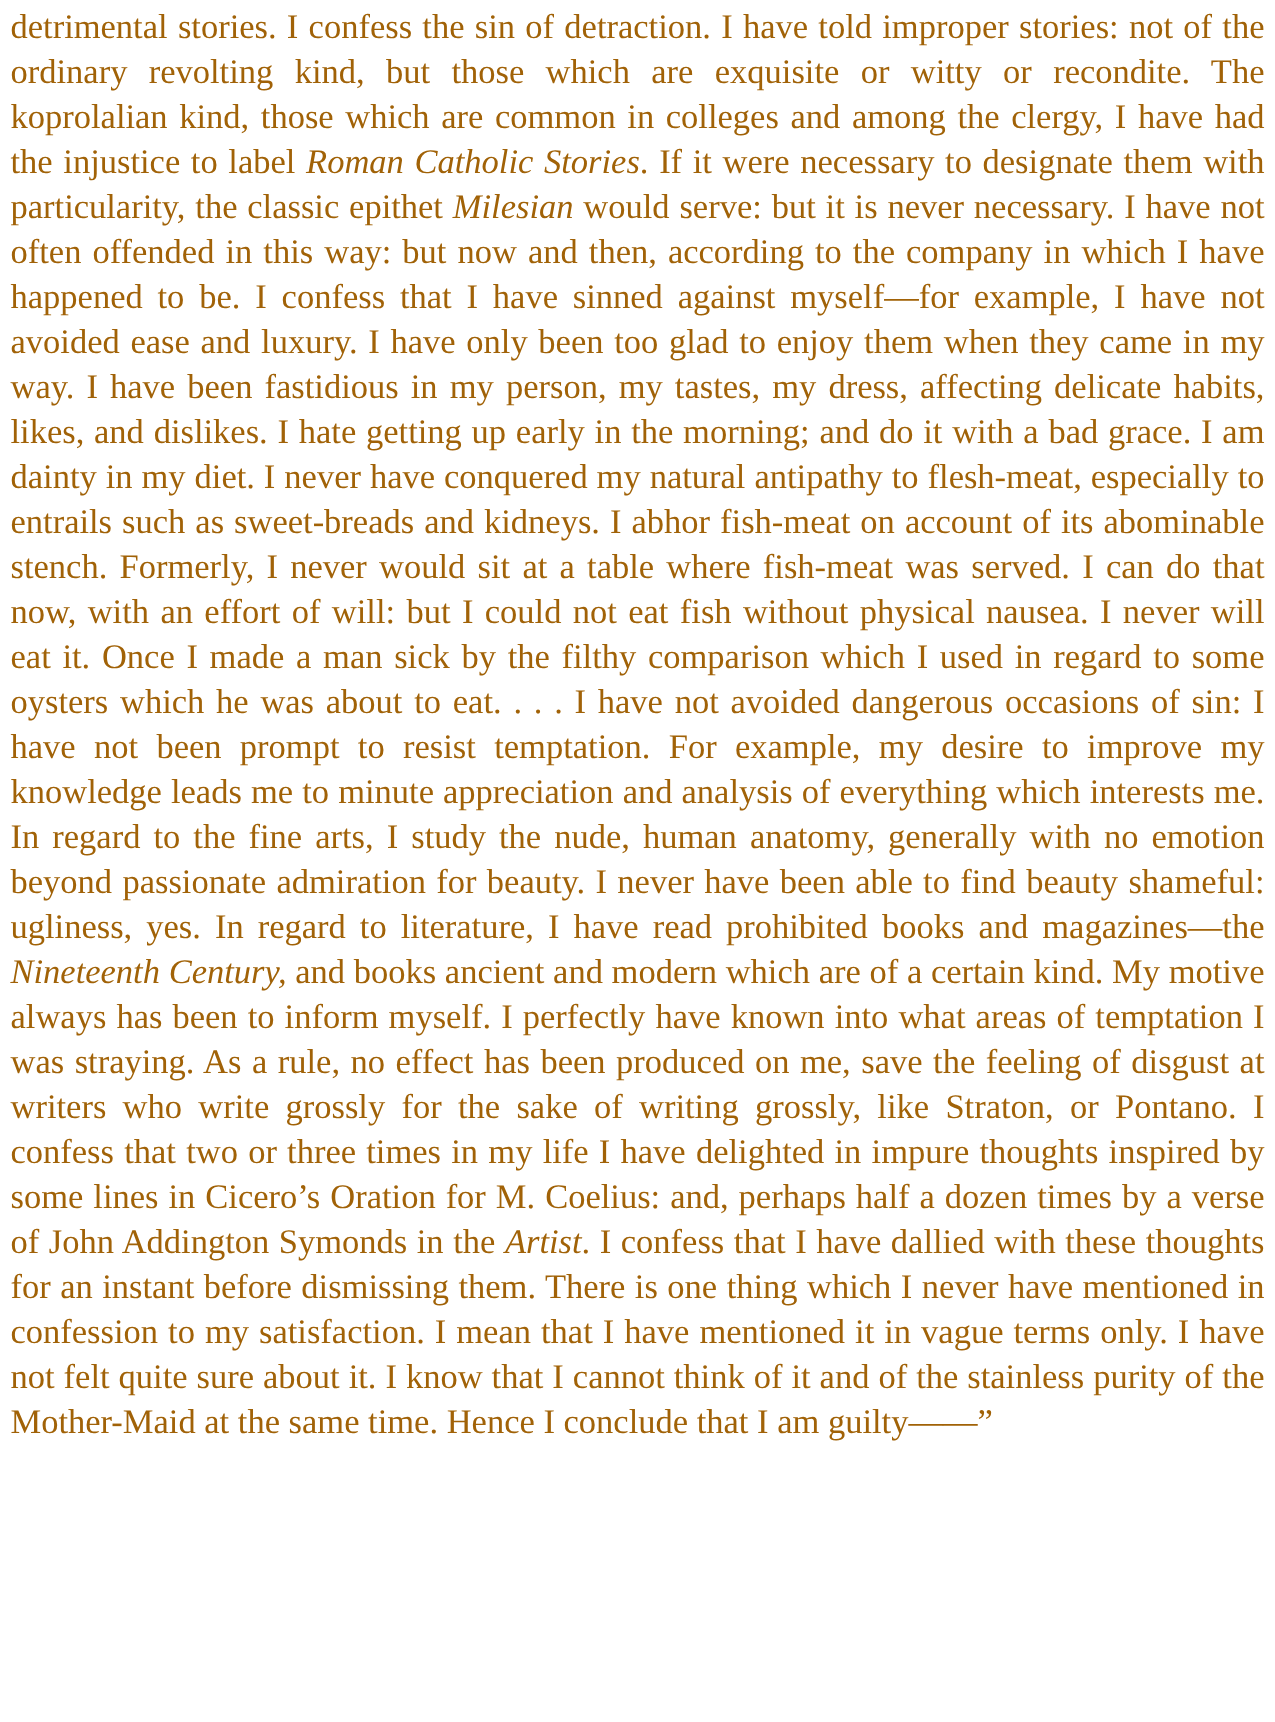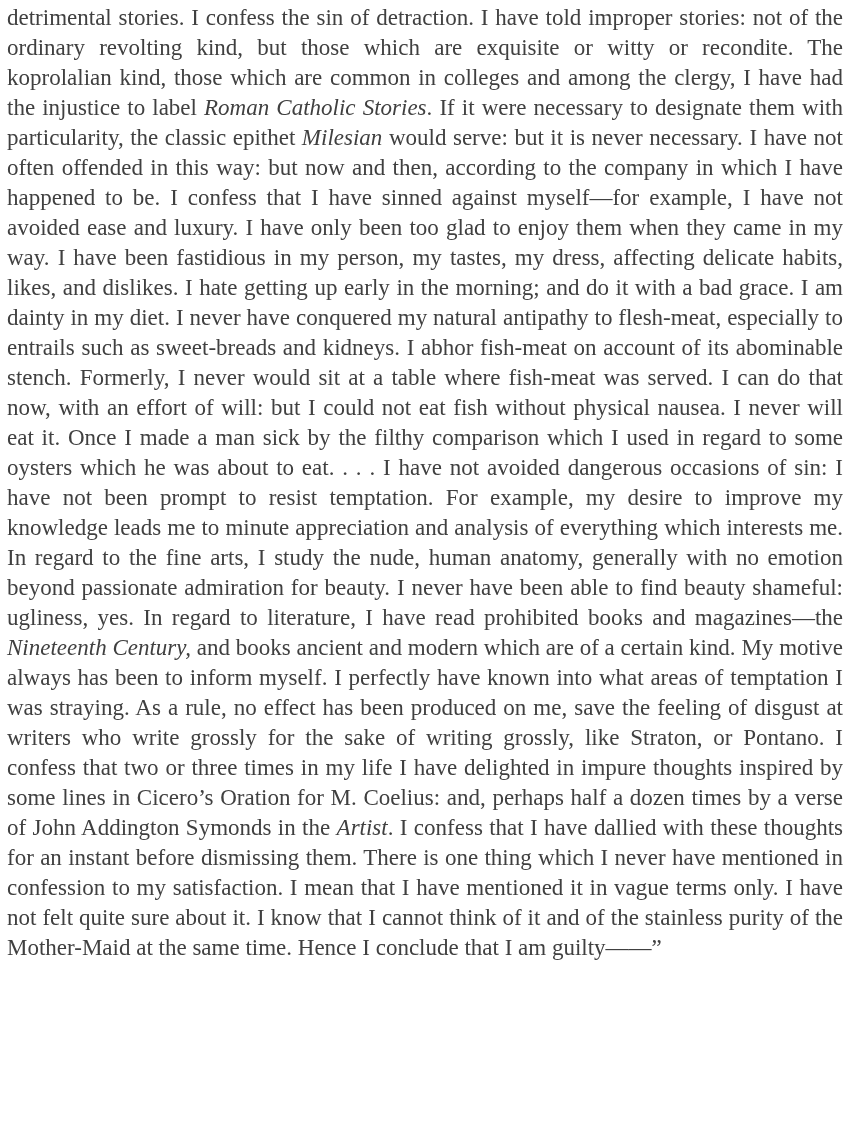--- a/index.html
+++ b/index.html
@@ -17,21 +17,21 @@
     height: 1148px;
     background: #ffffff;
     box-sizing: border-box;
     padding: 3px 7px 0 7px;
   }
   .body-paragraph {
     margin: 0;
     font-family: "Liberation Serif", "DejaVu Serif", serif;
     font-size: 23px;
     line-height: 30px;
-    color: #404040;
+    color: #a16207;
     text-align: justify;
     text-justify: inter-word;
   }
   .body-paragraph em {
     font-style: italic;
   }
 </style>
 </head>
 <body>
 

